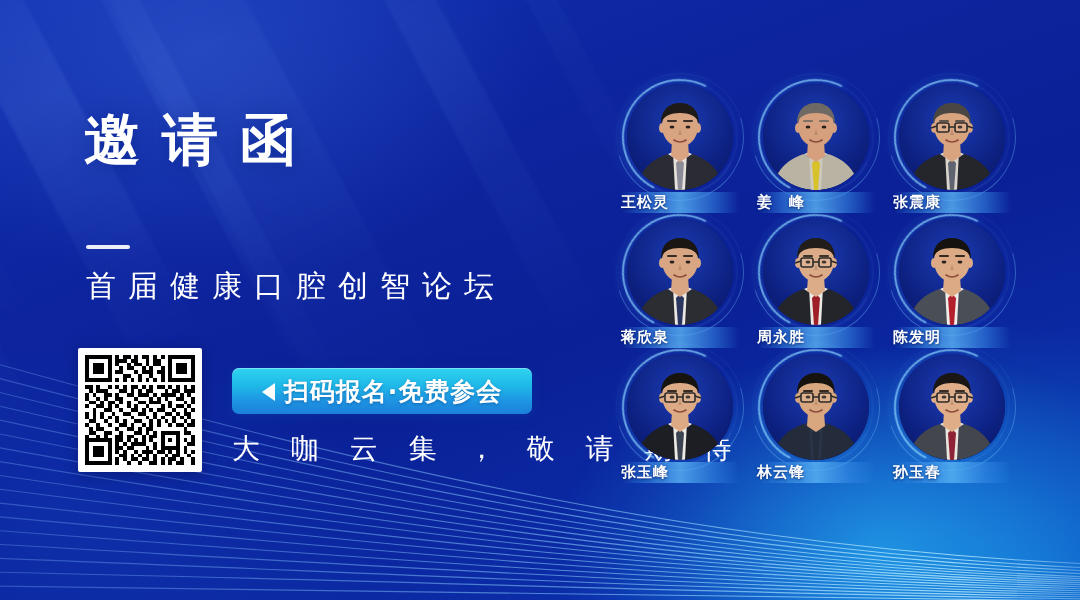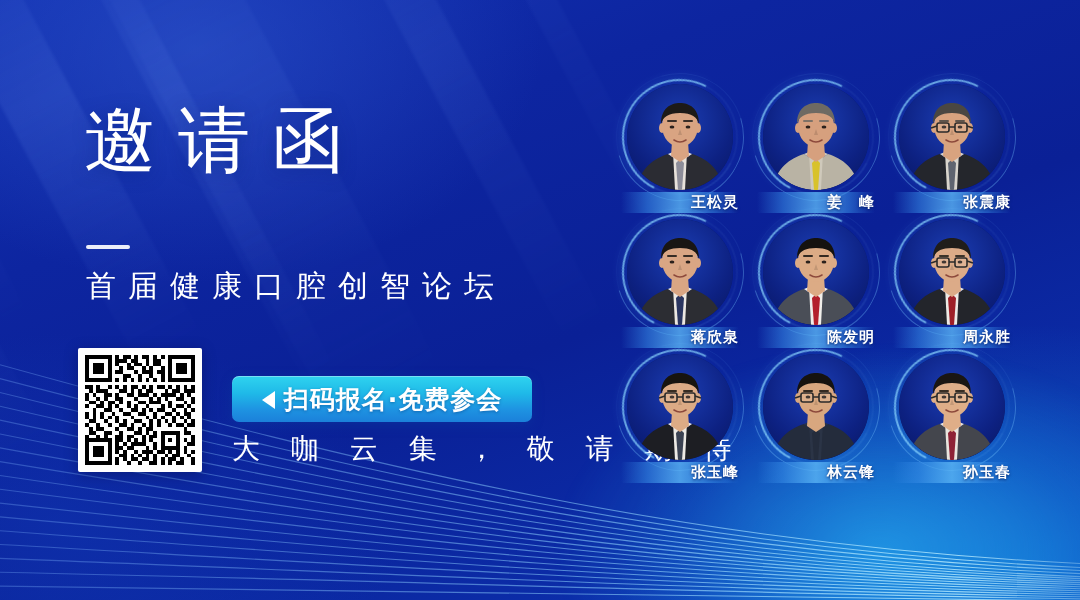--- a/index.html
+++ b/index.html
@@ -35,23 +35,23 @@
   .glow-br{
     position:absolute; right:-120px; bottom:-150px; width:640px; height:400px; border-radius:50%;
     background:radial-gradient(ellipse at center, rgba(45,200,255,.55) 0%, rgba(30,160,240,.22) 45%, rgba(0,0,0,0) 72%);
     filter:blur(6px); pointer-events:none;
   }
 
   
   .left{ position:absolute; left:0; top:0; width:600px; height:600px; }
 
   .title{
-    position:absolute; left:84px; top:104px;
+    position:absolute; left:84px; top:112px;
     font-family:"DejaVu Sans","Liberation Sans",sans-serif;
-    font-size:72px; font-weight:400; color:#ffffff;
+    font-size:56px; font-weight:700; color:#ffffff;
     letter-spacing:22px; line-height:1;
     text-shadow:0 2px 18px rgba(0,30,120,.45);
   }
   .divider{
     position:absolute; left:86px; top:245px; width:44px; height:4px;
     background:#ffffff; border-radius:2px; opacity:.92;
   }
   .subtitle{
     position:absolute; left:86px; top:268px;
     font-family:"DejaVu Sans","Liberation Sans",sans-serif;
@@ -60,21 +60,21 @@
   }
 
   .qr-wrap{
     position:absolute; left:78px; top:348px; width:124px; height:124px;
     background:#ffffff; padding:7px; border-radius:2px;
     box-shadow:0 3px 14px rgba(0,10,60,.35);
   }
   .qr-wrap svg{ display:block; width:110px; height:110px; }
 
   .cta{
-    position:absolute; left:232px; top:376px; width:300px; height:46px;
+    position:absolute; left:232px; top:368px; width:300px; height:46px;
     border-radius:7px;
     background:linear-gradient(180deg,#2fd3ef 0%,#1fb9e8 38%,#1e94e2 72%,#1b80da 100%);
     box-shadow:0 3px 12px rgba(10,60,160,.45), inset 0 1px 0 rgba(255,255,255,.35);
     display:flex; align-items:center; justify-content:center; gap:9px;
     cursor:pointer;
   }
   .cta .arrow{
     width:0;height:0;border-top:9px solid transparent;border-bottom:9px solid transparent;
     border-right:13px solid #ffffff; flex:none; margin-top:1px;
   }
@@ -122,21 +122,21 @@
     position:absolute; inset:0; border-radius:50%; overflow:hidden;
     background:radial-gradient(circle at 50% 38%, #16349f 0%, #0c2080 70%, #0a1c6e 100%);
     box-shadow:inset 0 0 20px rgba(0,15,80,.6);
   }
   .photo svg{ display:block; width:106px; height:106px; }
 
   .nameplate{
     position:absolute; left:50%; transform:translateX(-50%); bottom:4px;
     width:118px; height:21px; border-radius:2px;
     background:linear-gradient(90deg, rgba(40,120,220,0) 0%, rgba(55,140,230,.55) 22%, rgba(90,180,245,.80) 50%, rgba(55,140,230,.55) 78%, rgba(40,120,220,0) 100%);
-    display:flex; align-items:center; justify-content:flex-end;
+    display:flex; align-items:center; justify-content:flex-start;
   }
   .nameplate .nm{
     font-family:"DejaVu Sans","Liberation Sans",sans-serif;
     font-size:15px; font-weight:700; color:#ffffff; letter-spacing:1px;
     white-space:pre; text-shadow:0 1px 3px rgba(0,25,90,.8);
   }
 </style>
 </head>
 <body>
 
@@ -651,20 +651,77 @@
         </div>
         <div class="nameplate">
           <span class="nm">蒋欣泉</span>
         </div>
       </div>
       <div class="cell">
         <div class="ring">
           <div class="photo">
     <svg viewBox="0 0 106 106">
       <defs>
+        <clipPath id="cc4">
+                  <circle cx="53" cy="53" r="53"></circle>
+                </clipPath>
+        <radialGradient id="bg4" cx="50%" cy="35%" r="70%">
+          <stop offset="0%" stop-color="#1b3db3"></stop>
+          <stop offset="70%" stop-color="#0d2182"></stop>
+          <stop offset="100%" stop-color="#0a1a6b"></stop>
+        </radialGradient>
+      </defs>
+      <g clip-path="url(#cc4)">
+        <rect width="106" height="106" fill="url(#bg4)"></rect>
+
+        <path d="M10,106 C12,84 28,74 41,70 L53,78 L65,70 C78,74 94,84 96,106 Z" fill="#23252b"></path>
+
+        <path d="M41,70 L53,78 L65,70 L60,68 L53,74 L46,68 Z" fill="#eceae6"></path>
+        <path d="M46,68 L53,74 L60,68 L58,106 L48,106 Z" fill="#eceae6"></path>
+
+        <path d="M53,75 L57,79 L55,106 L51,106 L49,79 Z" fill="#9e1f28"></path>
+
+        <path d="M45,58 L61,58 L62,72 L53,78 L44,72 Z" fill="#dcab88"></path>
+
+        <ellipse cx="53" cy="42" rx="18" ry="21" fill="#dcab88"></ellipse>
+
+        <ellipse cx="35" cy="44" rx="3" ry="5" fill="#dcab88"></ellipse>
+        <ellipse cx="71" cy="44" rx="3" ry="5" fill="#dcab88"></ellipse>
+
+        <path d="M34,40 C34,24 44,19 53,19 C62,19 72,24 72,40 C70,33 65,29 53,29 C41,29 36,33 34,40 Z" fill="#201d1a"></path>
+
+        <rect x="40" y="36" width="10" height="2" rx="1" fill="#201d1a" opacity="0.85"></rect>
+        <rect x="56" y="36" width="10" height="2" rx="1" fill="#201d1a" opacity="0.85"></rect>
+
+        <ellipse cx="45" cy="43" rx="2.4" ry="1.6" fill="#2b211c"></ellipse>
+        <ellipse cx="61" cy="43" rx="2.4" ry="1.6" fill="#2b211c"></ellipse>
+
+        <path d="M53,45 L51,51 L55,51 Z" fill="rgba(0,0,0,0.12)"></path>
+        <path d="M47,56 Q53,60 59,56" stroke="#8d4a3c" stroke-width="1.6" fill="none" stroke-linecap="round"></path>
+
+      <g stroke="#2a2a2a" stroke-width="1.6" fill="rgba(255,255,255,0.10)">
+        <rect x="38" y="39" width="12" height="9" rx="2"></rect>
+        <rect x="56" y="39" width="12" height="9" rx="2"></rect>
+        <line x1="50" y1="43" x2="56" y2="43"></line>
+        <line x1="38" y1="42" x2="32" y2="44"></line>
+        <line x1="68" y1="42" x2="74" y2="44"></line>
+      </g>
+      </g>
+    </svg>
+          </div>
+        </div>
+        <div class="nameplate">
+          <span class="nm">周永胜</span>
+        </div>
+      </div>
+      <div class="cell">
+        <div class="ring">
+          <div class="photo">
+    <svg viewBox="0 0 106 106">
+      <defs>
         <clipPath id="cc5">
                   <circle cx="53" cy="53" r="53"></circle>
                 </clipPath>
         <radialGradient id="bg5" cx="50%" cy="35%" r="70%">
           <stop offset="0%" stop-color="#1b3db3"></stop>
           <stop offset="70%" stop-color="#0d2182"></stop>
           <stop offset="100%" stop-color="#0a1a6b"></stop>
         </radialGradient>
       </defs>
       <g clip-path="url(#cc5)">
@@ -694,77 +751,20 @@
 
         <path d="M53,45 L51,51 L55,51 Z" fill="rgba(0,0,0,0.12)"></path>
         <path d="M47,56 Q53,60 59,56" stroke="#8d4a3c" stroke-width="1.6" fill="none" stroke-linecap="round"></path>
 
       </g>
     </svg>
           </div>
         </div>
         <div class="nameplate">
           <span class="nm">陈发明</span>
-        </div>
-      </div>
-      <div class="cell">
-        <div class="ring">
-          <div class="photo">
-    <svg viewBox="0 0 106 106">
-      <defs>
-        <clipPath id="cc4">
-                  <circle cx="53" cy="53" r="53"></circle>
-                </clipPath>
-        <radialGradient id="bg4" cx="50%" cy="35%" r="70%">
-          <stop offset="0%" stop-color="#1b3db3"></stop>
-          <stop offset="70%" stop-color="#0d2182"></stop>
-          <stop offset="100%" stop-color="#0a1a6b"></stop>
-        </radialGradient>
-      </defs>
-      <g clip-path="url(#cc4)">
-        <rect width="106" height="106" fill="url(#bg4)"></rect>
-
-        <path d="M10,106 C12,84 28,74 41,70 L53,78 L65,70 C78,74 94,84 96,106 Z" fill="#23252b"></path>
-
-        <path d="M41,70 L53,78 L65,70 L60,68 L53,74 L46,68 Z" fill="#eceae6"></path>
-        <path d="M46,68 L53,74 L60,68 L58,106 L48,106 Z" fill="#eceae6"></path>
-
-        <path d="M53,75 L57,79 L55,106 L51,106 L49,79 Z" fill="#9e1f28"></path>
-
-        <path d="M45,58 L61,58 L62,72 L53,78 L44,72 Z" fill="#dcab88"></path>
-
-        <ellipse cx="53" cy="42" rx="18" ry="21" fill="#dcab88"></ellipse>
-
-        <ellipse cx="35" cy="44" rx="3" ry="5" fill="#dcab88"></ellipse>
-        <ellipse cx="71" cy="44" rx="3" ry="5" fill="#dcab88"></ellipse>
-
-        <path d="M34,40 C34,24 44,19 53,19 C62,19 72,24 72,40 C70,33 65,29 53,29 C41,29 36,33 34,40 Z" fill="#201d1a"></path>
-
-        <rect x="40" y="36" width="10" height="2" rx="1" fill="#201d1a" opacity="0.85"></rect>
-        <rect x="56" y="36" width="10" height="2" rx="1" fill="#201d1a" opacity="0.85"></rect>
-
-        <ellipse cx="45" cy="43" rx="2.4" ry="1.6" fill="#2b211c"></ellipse>
-        <ellipse cx="61" cy="43" rx="2.4" ry="1.6" fill="#2b211c"></ellipse>
-
-        <path d="M53,45 L51,51 L55,51 Z" fill="rgba(0,0,0,0.12)"></path>
-        <path d="M47,56 Q53,60 59,56" stroke="#8d4a3c" stroke-width="1.6" fill="none" stroke-linecap="round"></path>
-
-      <g stroke="#2a2a2a" stroke-width="1.6" fill="rgba(255,255,255,0.10)">
-        <rect x="38" y="39" width="12" height="9" rx="2"></rect>
-        <rect x="56" y="39" width="12" height="9" rx="2"></rect>
-        <line x1="50" y1="43" x2="56" y2="43"></line>
-        <line x1="38" y1="42" x2="32" y2="44"></line>
-        <line x1="68" y1="42" x2="74" y2="44"></line>
-      </g>
-      </g>
-    </svg>
-          </div>
-        </div>
-        <div class="nameplate">
-          <span class="nm">周永胜</span>
         </div>
       </div>
       <div class="cell">
         <div class="ring">
           <div class="photo">
     <svg viewBox="0 0 106 106">
       <defs>
         <clipPath id="cc7">
                   <circle cx="53" cy="53" r="53"></circle>
                 </clipPath>

